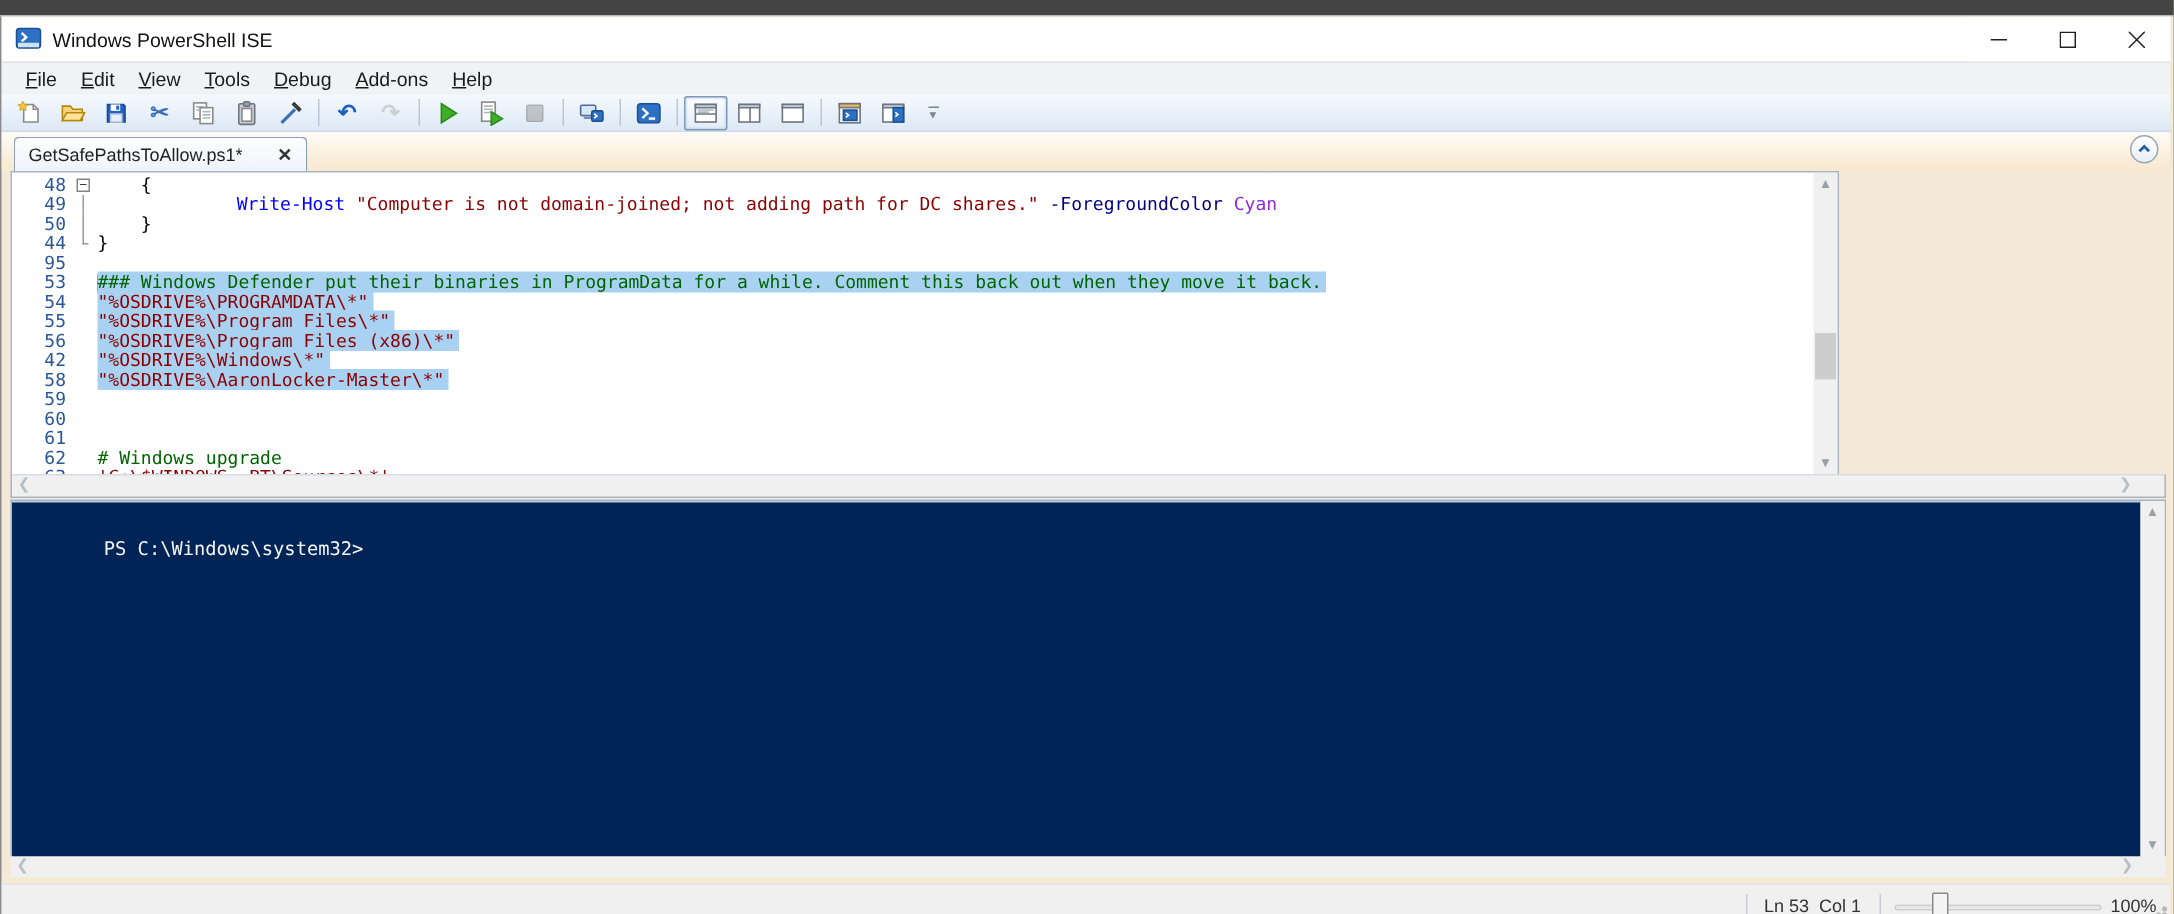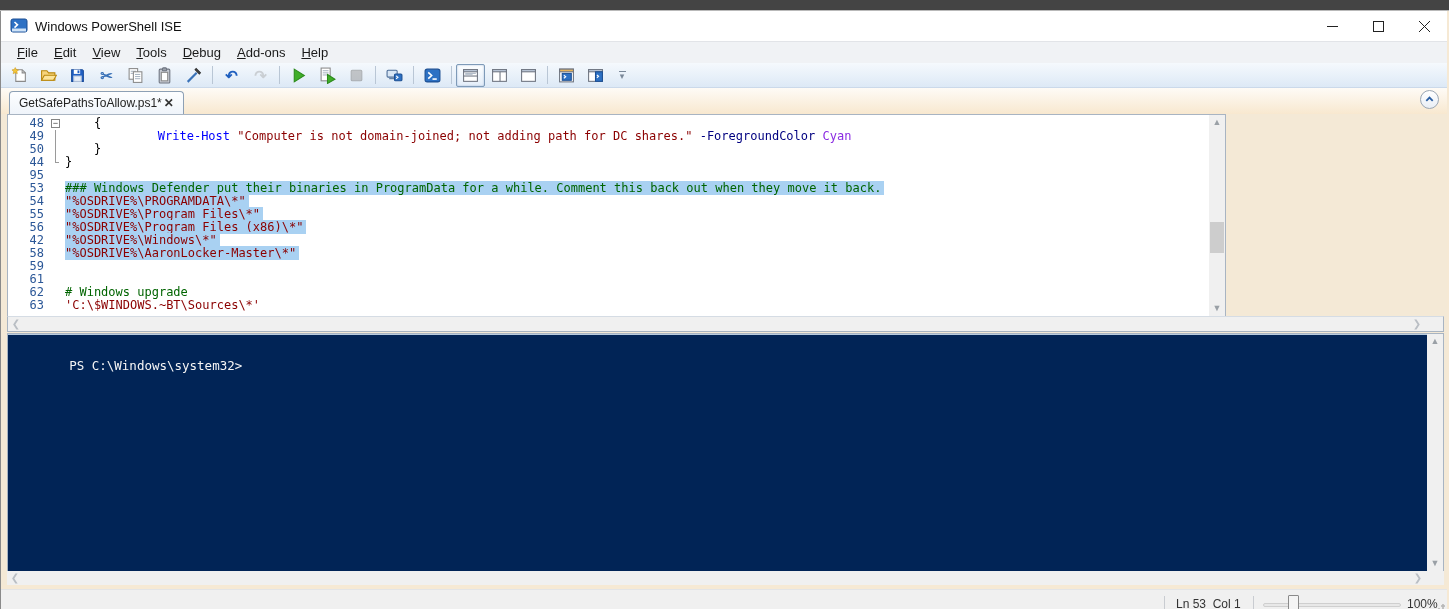--- a/index.html
+++ b/index.html
@@ -32,21 +32,21 @@
   .tb-sep { width:1px; height:18px; background:#B9C6D5; margin:0 4px; }
   .tb-char { font-size:15px; font-weight:bold; line-height:1; }
   .tb-overflow { margin-left:5px; color:#7a8899; display:flex; flex-direction:column; align-items:center; width:14px; }
   .tb-overflow .bar { width:7px; height:1px; background:#7a8899; margin-bottom:1px; }
   .tb-overflow .chev { font-size:9px; line-height:6px; }
   
   .tabstrip { position:absolute; left:0; top:77px; width:100%; height:26px;
     background:linear-gradient(#FEFBF6,#F8E8CF); }
   .file-tab { position:absolute; left:8px; top:3px; height:23px; min-width:168px;
     background:linear-gradient(#FDFEFF,#EFF4FA); border:1px solid #8DA0B5; border-bottom:none;
-    border-radius:4px 4px 0 0; display:flex; align-items:center; padding:0 9px; gap:2px;justify-content:flex-end; }
+    border-radius:4px 4px 0 0; display:flex; align-items:center; padding:0 9px; gap:23px;justify-content:flex-end; }
   .file-tab-label { font-size:12px; color:#222; }
   .tab-close { font-size:12px; color:#333; font-weight:bold; cursor:default; }
   .round-btn { position:absolute; right:8px; top:2px; width:19px; height:19px; border-radius:50%;
     border:1px solid #9aa6b4; background:linear-gradient(#ffffff,#e9eef5); display:flex; align-items:center; justify-content:center; }
   .round-btn svg { width:11px; height:11px; }
   
   .editor { position:absolute; left:6px; top:103px; width:1219px; height:202px; background:#fff;
     border:1px solid #A8B4C2; border-bottom:none; overflow:hidden;
     font-family:"DejaVu Sans Mono", monospace; font-size:12px; }
   .code-scroll { position:absolute; left:0; top:0; right:16px; bottom:0; overflow:hidden; padding-top:2px; }
@@ -339,20 +339,21 @@
         <div class="row"><span class="ln">50</span><span class="fold"><span class="foldline"></span></span><span class="code"><span class="tk-d">    }</span></span></div>
         <div class="row"><span class="ln">44</span><span class="fold"><span class="foldend"></span></span><span class="code"><span class="tk-d">}</span></span></div>
         <div class="row"><span class="ln">95</span><span class="fold"></span><span class="code"></span></div>
         <div class="row"><span class="ln">53</span><span class="fold"></span><span class="code"><span class="caret"></span><span class="sel"><span class="tk-m">### Windows Defender put their binaries in ProgramData for a while. Comment this back out when they move it back.</span></span></span></div>
         <div class="row"><span class="ln">54</span><span class="fold"></span><span class="code"><span class="sel"><span class="tk-s">"%OSDRIVE%\PROGRAMDATA\*"</span></span></span></div>
         <div class="row"><span class="ln">55</span><span class="fold"></span><span class="code"><span class="sel"><span class="tk-s">"%OSDRIVE%\Program Files\*"</span></span></span></div>
         <div class="row"><span class="ln">56</span><span class="fold"></span><span class="code"><span class="sel"><span class="tk-s">"%OSDRIVE%\Program Files (x86)\*"</span></span></span></div>
         <div class="row"><span class="ln">42</span><span class="fold"></span><span class="code"><span class="sel"><span class="tk-s">"%OSDRIVE%\Windows\*"</span></span></span></div>
         <div class="row"><span class="ln">58</span><span class="fold"></span><span class="code"><span class="sel"><span class="tk-s">"%OSDRIVE%\AaronLocker-Master\*"</span></span></span></div>
         <div class="row"><span class="ln">59</span><span class="fold"></span><span class="code"></span></div>
+        <div class="row"><span class="ln">60</span><span class="fold"></span><span class="code"></span></div>
         <div class="row"><span class="ln">61</span><span class="fold"></span><span class="code"></span></div>
         <div class="row"><span class="ln">62</span><span class="fold"></span><span class="code"><span class="tk-m"># Windows upgrade</span></span></div>
         <div class="row"><span class="ln">63</span><span class="fold"></span><span class="code"><span class="tk-s">'C:\$WINDOWS.~BT\Sources\*'</span></span></div>
       </div>
     <div class="vscroll">
       <div class="arrow">▲</div>
       <div class="vthumb" style="top:107px;height:31px;"></div>
       <div class="arrow down">▼</div>
     </div>
   </div>

